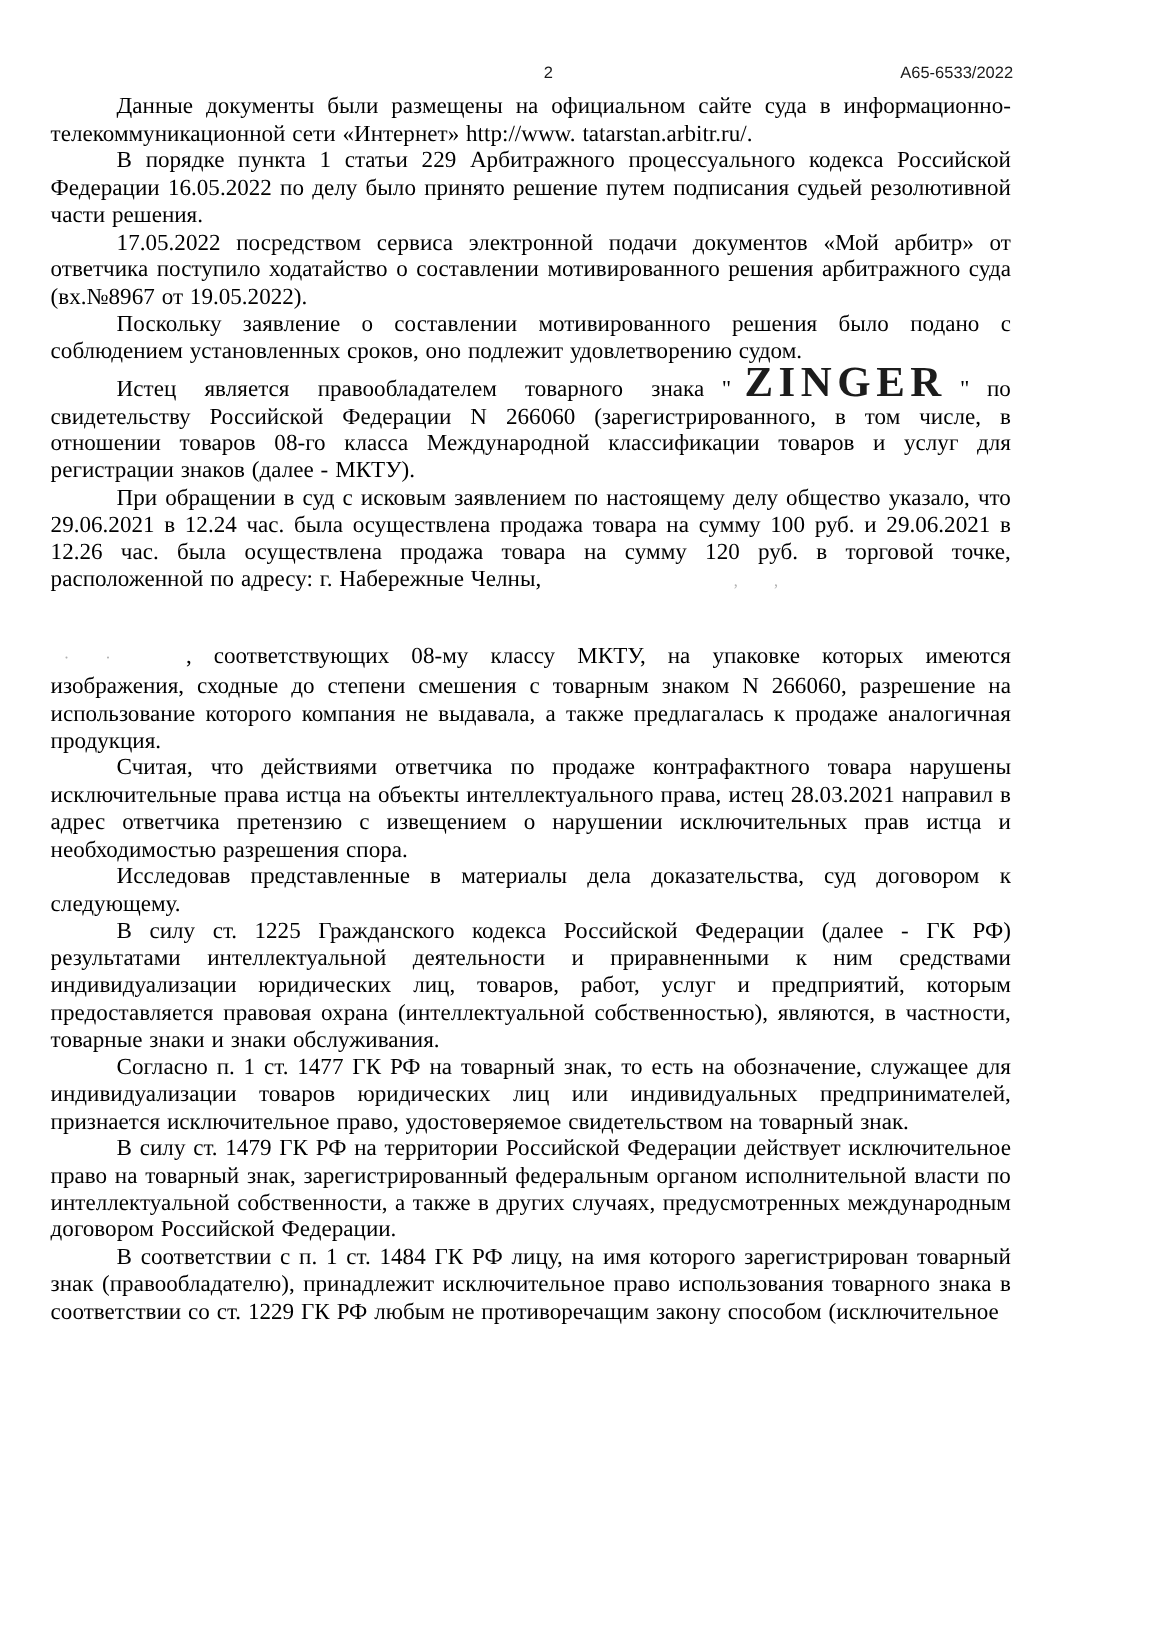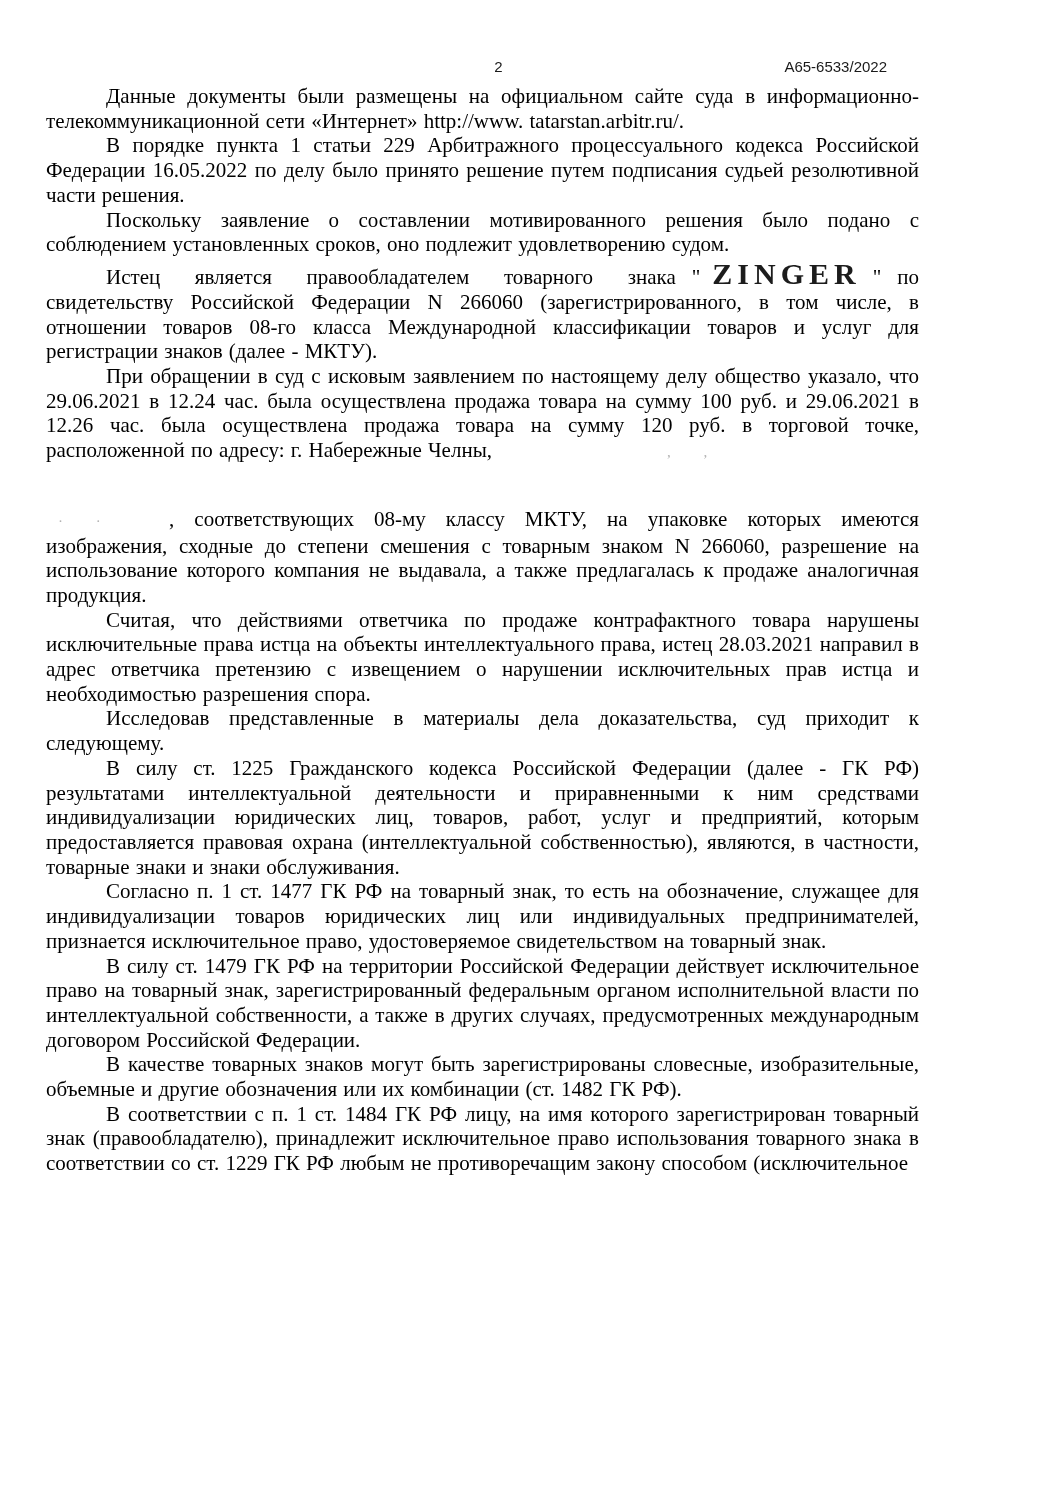--- a/index.html
+++ b/index.html
@@ -30,21 +30,21 @@
   }
   .page-num {
     position: absolute;
     left: 0;
     top: 0;
     width: 100%;
     text-align: center;
   }
   .case-num {
     position: absolute;
-    right: 48px;
+    right: 14px;
     top: 0;
   }
   .doc-body {
     position: absolute;
     top: 84px;
     left: 46px;
     width: 873px;
     font-size: 21px;
     line-height: 24.7px;
     text-align: justify;
@@ -56,21 +56,21 @@
     text-indent: 60px;
   }
   p.para.no-indent {
     text-indent: 0;
     margin-top: 42px;
   }
   .tm-open  { margin: 0 12px 0 16px; }
   .tm-close { margin: 0 16px 0 12px; }
   .trademark {
     font-weight: bold;
-    font-size: 30px;
+    font-size: 39px;
     letter-spacing: 5px;
     line-height: 33px;
     color: #1c1c1c;
   }
   .redact {
     display: inline-block;
     vertical-align: baseline;
     text-align: left;
     text-indent: 0;
   }
@@ -92,36 +92,36 @@
 
   <div class="header">
     <span class="page-num">2</span>
     <span class="case-num">А65-6533/2022</span>
   </div>
 
   <div class="doc-body">
 
     <p class="para">Данные документы были размещены на официальном сайте суда в информационно-телекоммуникационной сети «Интернет» http://www. tatarstan.arbitr.ru/.</p>
     <p class="para">В порядке пункта 1 статьи 229 Арбитражного процессуального кодекса Российской Федерации 16.05.2022 по делу было принято решение путем подписания судьей резолютивной части решения.</p>
+    <p class="para">17.05.2022 посредством сервиса электронной подачи документов «Мой арбитр» от ответчика поступило ходатайство о составлении мотивированного решения арбитражного суда (вх.№8967 от 19.05.2022).</p>
     <p class="para">Поскольку заявление о составлении мотивированного решения было подано с соблюдением установленных сроков, оно подлежит удовлетворению судом.</p>
 
     <p class="para">
       <span>Истец является правообладателем товарного знака</span><span class="tm-open">"</span><span class="trademark">ZINGER</span><span class="tm-close">"</span><span>по свидетельству Российской Федерации N 266060 (зарегистрированного, в том числе, в отношении товаров 08-го класса Международной классификации товаров и услуг для регистрации знаков (далее - МКТУ).</span>
     </p>
 
     <p class="para">
       <span>При обращении в суд с исковым заявлением по настоящему делу общество указало, что 29.06.2021 в 12.24 час. была осуществлена продажа товара на сумму 100 руб. и 29.06.2021 в 12.26 час. была осуществлена продажа товара на сумму 120 руб. в торговой точке, расположенной по адресу: г. Набережные Челны,</span><span class="redact redact-address"><span class="faint">, ,</span></span>
     </p>
 
     <p class="para no-indent">
       <span class="redact redact-goods"><span class="faint">· ·</span></span><span>, соответствующих 08-му классу МКТУ, на упаковке которых имеются изображения, сходные до степени смешения с товарным знаком N 266060, разрешение на использование которого компания не выдавала, а также предлагалась к продаже аналогичная продукция.</span>
     </p>
 
     <p class="para">Считая, что действиями ответчика по продаже контрафактного товара нарушены исключительные права истца на объекты интеллектуального права, истец 28.03.2021 направил в адрес ответчика претензию с извещением о нарушении исключительных прав истца и необходимостью разрешения спора.</p>
-    <p class="para">Исследовав представленные в материалы дела доказательства, суд приходит к следующему.</p>
+    <p class="para">Исследовав представленные в материалы дела доказательства, суд договором к следующему.</p>
     <p class="para">В силу ст. 1225 Гражданского кодекса Российской Федерации (далее - ГК РФ) результатами интеллектуальной деятельности и приравненными к ним средствами индивидуализации юридических лиц, товаров, работ, услуг и предприятий, которым предоставляется правовая охрана (интеллектуальной собственностью), являются, в частности, товарные знаки и знаки обслуживания.</p>
     <p class="para">Согласно п. 1 ст. 1477 ГК РФ на товарный знак, то есть на обозначение, служащее для индивидуализации товаров юридических лиц или индивидуальных предпринимателей, признается исключительное право, удостоверяемое свидетельством на товарный знак.</p>
     <p class="para">В силу ст. 1479 ГК РФ на территории Российской Федерации действует исключительное право на товарный знак, зарегистрированный федеральным органом исполнительной власти по интеллектуальной собственности, а также в других случаях, предусмотренных международным договором Российской Федерации.</p>
-    <p class="para">В качестве товарных знаков могут быть зарегистрированы словесные, изобразительные, объемные и другие обозначения или их комбинации (ст. 1482 ГК РФ).</p>
     <p class="para">В соответствии с п. 1 ст. 1484 ГК РФ лицу, на имя которого зарегистрирован товарный знак (правообладателю), принадлежит исключительное право использования товарного знака в соответствии со ст. 1229 ГК РФ любым не противоречащим закону способом (исключительное</p>
 
   </div>
 </div>
 
 </body></html>

